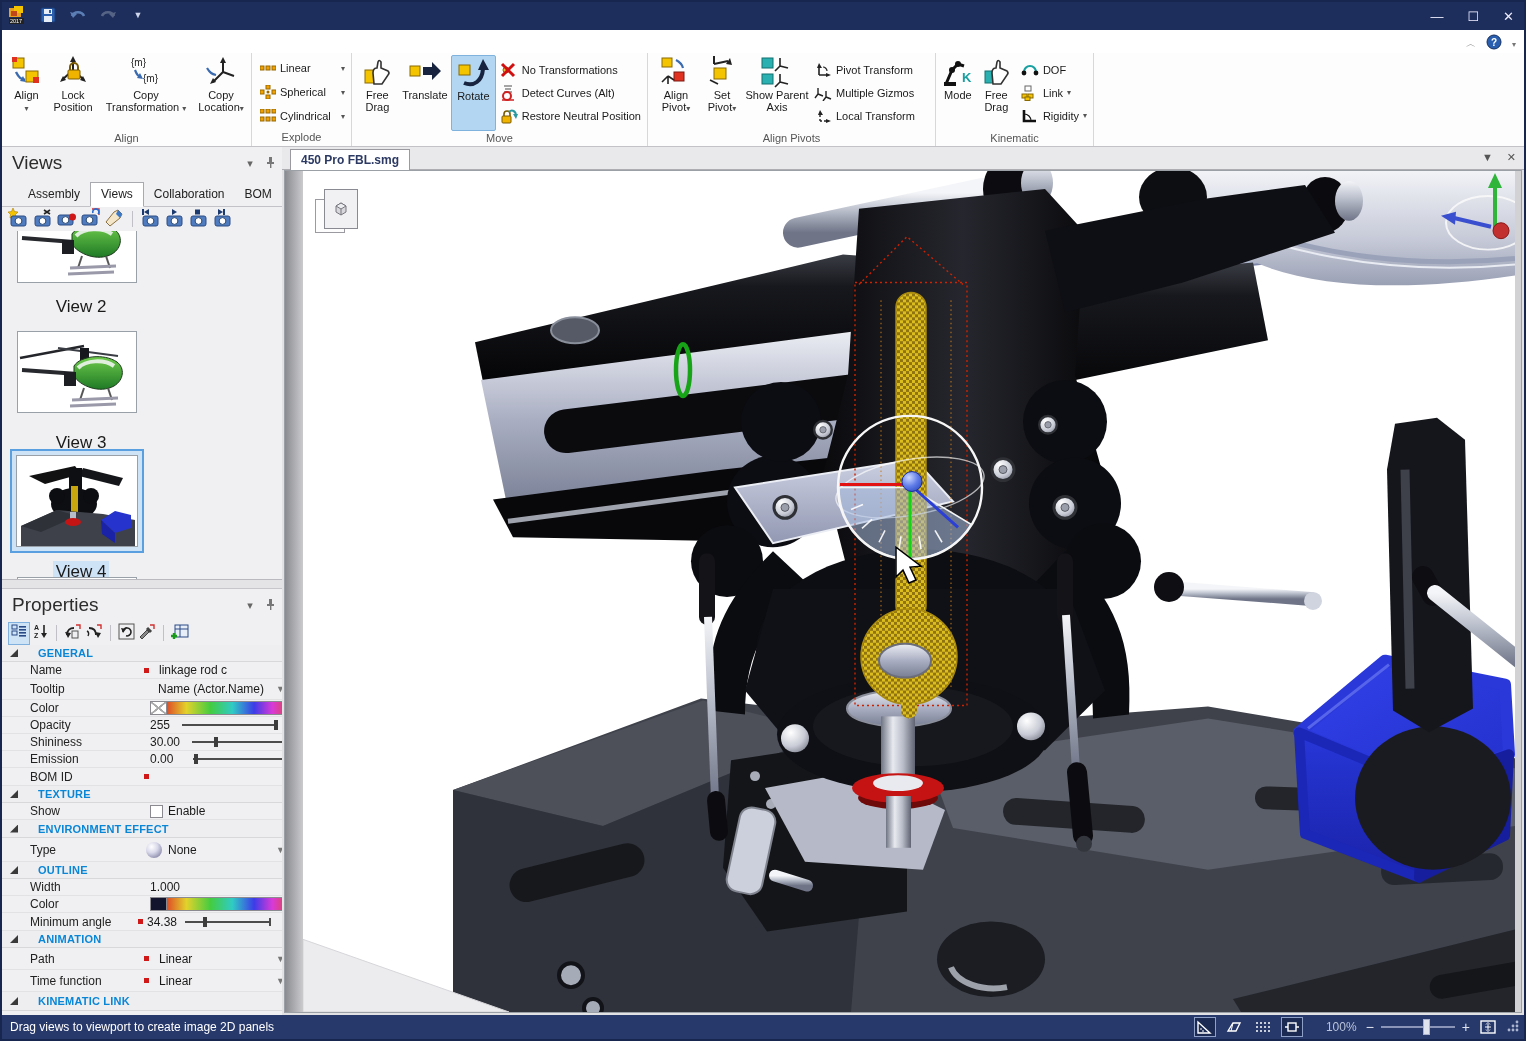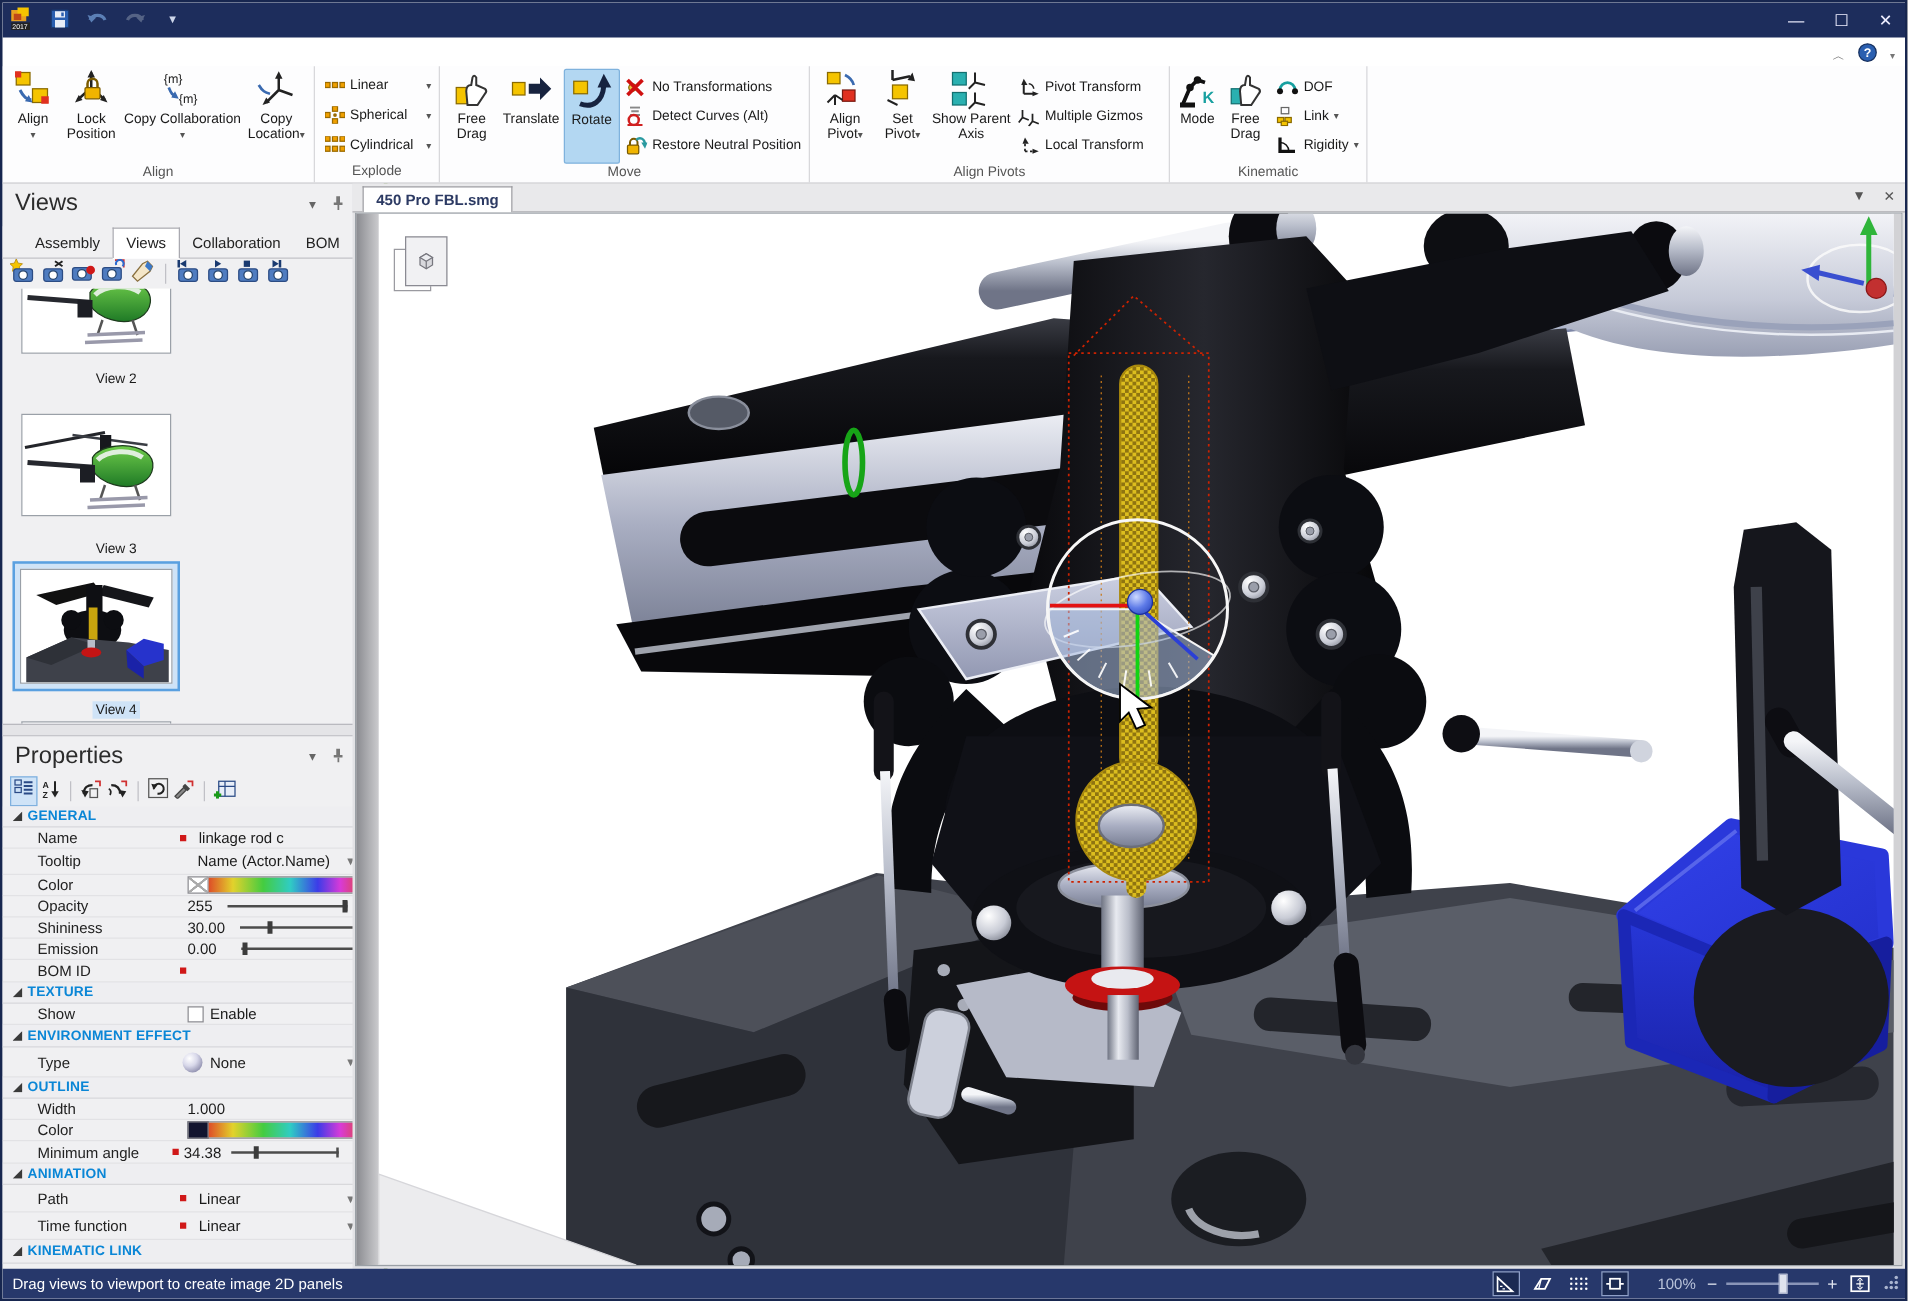--- a/index.html
+++ b/index.html
@@ -37,34 +37,34 @@
 .leftpanel{position:absolute;top:145px;left:0;width:308px;bottom:24px;background:#f0f0f2;border-right:3px solid #4d7c0f}
 .panelhdr{position:absolute;left:0;right:0;height:32px;display:flex;align-items:center;padding-left:10px;color:#2c2c2c;font-size:19px;font-weight:400}
 .panelhdr .hicons{margin-left:auto;display:flex;gap:12px;padding-right:10px;color:#666;font-size:11px;align-items:center}
 .vtabs{position:absolute;left:0;right:0;top:34px;height:26px;display:flex;align-items:flex-end;padding-left:16px;border-bottom:1px solid #c2c2c8;background:#f0f0f2}
 .vtab{font-size:12px;color:#222;padding:4px 10px 5px}
 .vtab.active{background:#fff;border:1px solid #a9a9b0;border-bottom:1px solid #fff;margin-bottom:-1px;font-weight:400}
 .vtoolbar{position:absolute;left:0;right:0;top:60px;height:24px;display:flex;align-items:center;gap:3px;padding-left:6px}
 .tsep{width:1px;height:16px;background:#c0c0c6;margin:0 4px}
 .viewlist{position:absolute;left:0;right:0;top:84px;height:348px;overflow:hidden}
 .thumbwrap{position:absolute;left:15px;width:120px;border:1px solid #9aa0a8;background:#fff;overflow:hidden}
-.vlabel{position:absolute;left:16px;width:150px;text-align:center;font-size:11px;color:#1a1a1a}
+.vlabel{position:absolute;left:4px;width:150px;text-align:center;font-size:17px;color:#1a1a1a}
 .vlabel span{padding:1px 3px}
 .sel-frame{position:absolute;left:8px;width:134px;height:104px;background:#cfe3f7;border:2px solid #5aa0e0}
 .vsb{position:absolute;right:0;top:0;bottom:0;width:15px;background:#f0f0f2;border-left:1px solid #d8d8dc}
 .vsb .arr{position:absolute;left:0;right:0;height:15px;color:#606068;font-size:9px;text-align:center;line-height:15px}
 .vsb .thumb{position:absolute;left:2px;right:2px;background:#cdced4;border:1px solid #b4b5bc;border-radius:2px}
 .splitter{position:absolute;left:0;right:0;top:432px;height:10px;background:#e4e4e7;border-top:1px solid #b9b9bf;border-bottom:1px solid #c6c6cb}
 .phdr2{top:442px}
 .ptoolbar{position:absolute;left:0;right:0;top:474px;height:24px;display:flex;align-items:center;gap:3px;padding-left:6px}
 .pgrid{position:absolute;left:0;right:0;top:498px;bottom:0;overflow:hidden;font-size:12px;color:#1a1a1a}
 .prow{position:relative;display:flex;align-items:center;border-bottom:1px solid #e2e2e5;padding-left:28px}
 .prow .plabel{width:110px;flex:0 0 auto;color:#222}
 .prow .pval{margin-left:10px;white-space:nowrap}
-.psect{display:flex;align-items:center;gap:4px;padding-left:8px;border-bottom:1px solid #d8d8db;background:#eeeef1}
+.psect{display:flex;align-items:center;gap:20px;padding-left:8px;border-bottom:1px solid #d8d8db;background:#eeeef1}
 .psect .tri{width:8px;height:8px;background:#3a3a3a;clip-path:polygon(100% 0,100% 100%,0 100%)}
 .psect .slab{color:#0a86d6;font-weight:700;font-size:11px;letter-spacing:.2px}
 .reddot{width:5px;height:5px;background:#d01818;display:inline-block;margin-left:4px;flex:0 0 auto}
 .ddr{position:absolute;right:22px;color:#777;font-size:9px}
 .pslider{position:relative;width:96px;height:12px;margin-left:12px;flex:0 0 auto}
 .pslider i{position:absolute}
 .ptrack{left:0;right:0;top:5px;height:2px;background:#4c4c4c}
 .pcap{right:0;top:2px;width:2px;height:8px;background:#4c4c4c}
 .pthumb{top:1px;width:4px;height:10px;background:#3c3c3c}
 .swatch{width:17px;height:14px;border:1px solid #8a8a90;flex:0 0 auto;margin-left:10px}
@@ -185,21 +185,21 @@
         </div>
         <div class="bigbtn" style="width:94px">
           <span class="bicon">
               <svg width="34" height="32" viewBox="0 0 34 32">
                 <text x="2" y="10" font-size="10" fill="#222">{m}</text>
                 <text x="14" y="26" font-size="10" fill="#222">{m}</text>
                 <path d="M6,14 C8,19 9,20 12,21" stroke="#3a6ab0" stroke-width="2.2" fill="none"></path>
                 <path d="M14,23 L8,22 L11,17 Z" fill="#3a6ab0"></path>
               </svg>
             </span>
-          <span class="blabel" style="width:94px"><span>Copy Collaboration</span> <span class="dd">▾</span></span>
+          <span class="blabel" style="width:94px"><span>Copy Transformation</span> <span class="dd">▾</span></span>
         </div>
         <div class="bigbtn" style="width:56px">
           <span class="bicon">
               <svg width="32" height="32" viewBox="0 0 32 32">
                 <path d="M18,16 L18,4 M18,16 L8,26 M18,16 L29,20" stroke="#222" stroke-width="2"></path>
                 <path d="M18,1 L15,7 L21,7 Z" fill="#222"></path>
                 <path d="M5,28 L11,26 L8,22 Z" fill="#222"></path>
                 <path d="M2,12 C5,17 7,18 11,19" stroke="#3a6ab0" stroke-width="2.2" fill="none"></path>
               </svg>
             </span>

